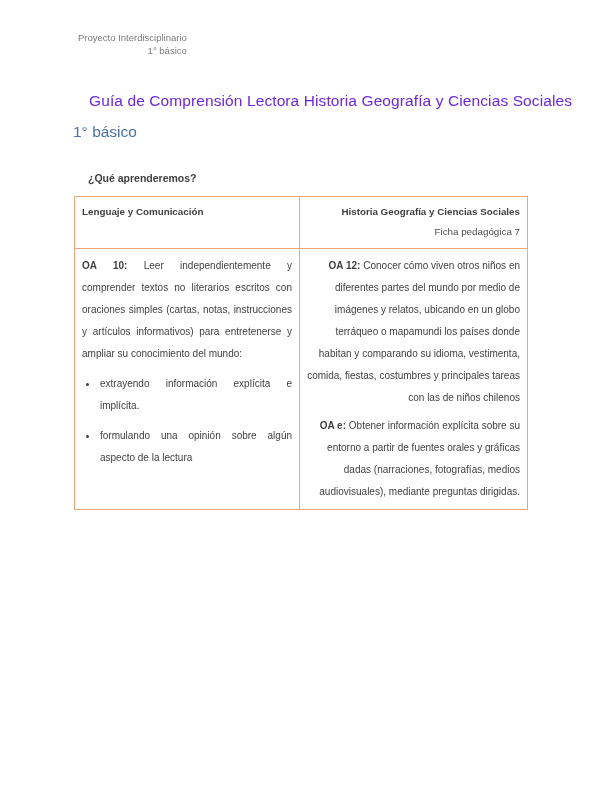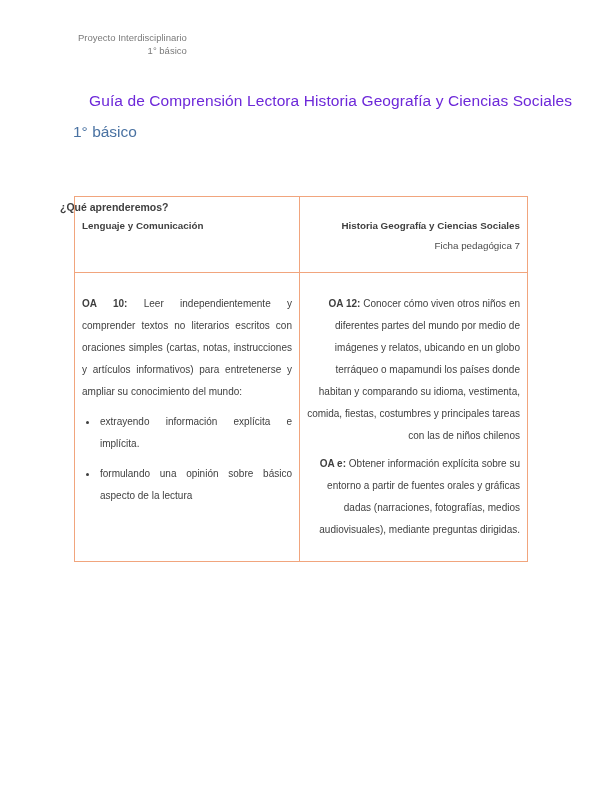--- a/index.html
+++ b/index.html
@@ -20,35 +20,34 @@
     position: absolute; left: 89px; top: 92px;
     font-size: 15.5px; font-weight: 400;
     color: #6d28d9; letter-spacing: 0.1px;
   }
   .doc-title-line2 {
     position: absolute; left: 73px; top: 123px;
     font-size: 15.5px; font-weight: 400;
     color: #4A72A2;
   }
   .question-heading {
-    position: absolute; left: 60px; top: 172px;
+    position: absolute; left: 88px; top: 172px;
     font-size: 10.5px; font-weight: 700;
     color: #3F3F3F;
-    margin-top: 29px;
   }
   table.objectives {
     position: absolute; left: 74px; top: 196px;
     width: 453px;
     border-collapse: collapse;
     table-layout: fixed;
   }
   table.objectives td {
     border: 1px solid #F1A57D;
     vertical-align: top;
-    padding: 20px 7px;
+    padding: 6px 7px;
   }
   td.col-left  { width: 225px; }
   td.col-right { width: 228px; text-align: right; }
   tr.head-row td { height: 52px; }
   tr.body-row td { height: 181px; }
   .th-title {
     font-size: 9.8px; font-weight: 700;
     color: #3F3F3F; line-height: 13px;
     padding-top: 2px;
   }
@@ -100,21 +99,21 @@
       <td class="col-right">
         <div class="th-title">Historia Geografía y Ciencias Sociales</div>
         <div class="th-sub">Ficha pedagógica 7</div>
       </td>
     </tr>
     <tr class="body-row">
       <td class="col-left cell-text">
         <p><strong>OA 10:</strong> <span>Leer independientemente y comprender textos no literarios escritos con oraciones simples (cartas, notas, instrucciones y artículos informativos) para entretenerse y ampliar su conocimiento del mundo:</span></p>
         <ul class="oa-bullets">
           <li>extrayendo información explícita e implícita.</li>
-          <li>formulando una opinión sobre básico aspecto de la lectura</li>
+          <li>formulando una opinión sobre algún aspecto de la lectura</li>
         </ul>
       </td>
       <td class="col-right cell-text">
         <p style="margin-bottom:6px;"><strong>OA 12:</strong> <span>Conocer cómo viven otros niños en diferentes partes del mundo por medio de imágenes y relatos, ubicando en un globo terráqueo o mapamundi los países donde habitan y comparando su idioma, vestimenta, comida, fiestas, costumbres y principales tareas con las de niños chilenos</span></p>
         <p><strong>OA e:</strong> <span>Obtener información explícita sobre su entorno a partir de fuentes orales y gráficas dadas (narraciones, fotografías, medios audiovisuales), mediante preguntas dirigidas.</span></p>
       </td>
     </tr>
   </tbody>
     </table>
 

